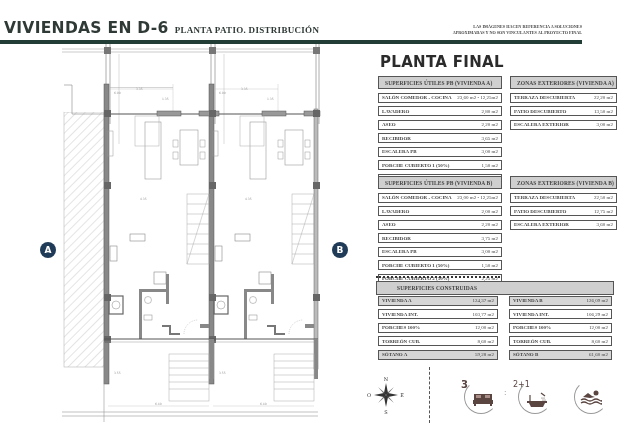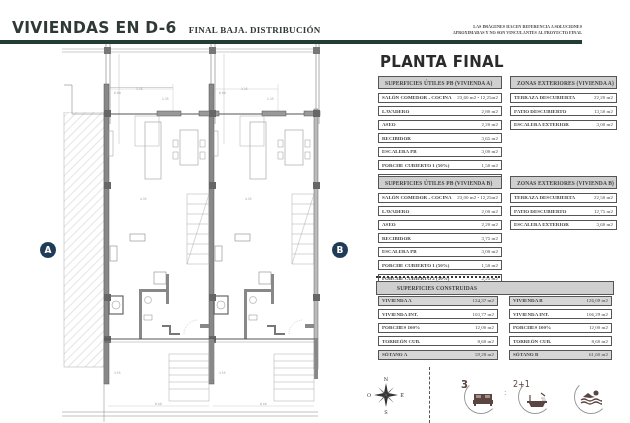--- a/index.html
+++ b/index.html
@@ -1,19 +1,19 @@
 <!DOCTYPE html>
 <html><head>
 <meta charset="utf-8">
 <style>
   * { box-sizing: border-box; margin: 0; padding: 0; }
   html, body { width: 630px; height: 423px; background: #ffffff; overflow: hidden; }
   body { position: relative; font-family: "Liberation Serif", serif; color: #333; }
 
-  .title-wrap { position: absolute; left: 12px; top: 19px; display: flex; align-items: baseline; gap: 12px; }
+  .title-wrap { position: absolute; left: 4px; top: 19px; display: flex; align-items: baseline; gap: 6px; }
   .title-main { font-family: "DejaVu Sans", sans-serif; font-weight: bold; font-size: 15.5px; color: #2f3a36; letter-spacing: 0.3px; }
   .title-sub { font-family: "Liberation Serif", serif; font-weight: bold; font-size: 9px; color: #2f3a36; letter-spacing: 0.3px; }
   .title-bar { position: absolute; left: 0; top: 40px; width: 582px; height: 4px; background: #223c36; }
   .disclaimer { position: absolute; right: 48px; top: 24px; text-align: right; font-size: 4.2px; line-height: 5.5px; color: #444; font-weight: bold; text-transform: uppercase; }
 
   
   .plan { position: absolute; left: 0; top: 44px; width: 350px; height: 379px; }
   .plan svg { width: 100%; height: 100%; }
   .marker { position: absolute; width: 16px; height: 16px; border-radius: 50%; background: #1f3b57; color: #fff; font-family: "DejaVu Sans", sans-serif; font-size: 9px; font-weight: bold; display: flex; align-items: center; justify-content: center; }
 
@@ -34,21 +34,21 @@
   .circle { width: 34px; height: 34px; border-radius: 50%; border: 1.2px solid #9a9a9a; border-right-color: transparent; border-top-color: transparent; position: relative; display: flex; align-items: center; justify-content: center; }
   .num { font-family: "DejaVu Sans", sans-serif; font-weight: bold; font-size: 10px; color: #5a4540; position: absolute; }
   .small-num { font-family: "DejaVu Sans", sans-serif; font-size: 8px; color: #5a4540; position: absolute; }
   .colon { position: absolute; left: 504px; top: 387px; font-size: 9px; color: #888; }
 </style>
 </head>
 <body>
 
 <div class="title-wrap">
   <span class="title-main">VIVIENDAS EN D-6</span>
-  <span class="title-sub">FINAL BAJA. DISTRIBUCIÓN</span>
+  <span class="title-sub">PLANTA PATIO. DISTRIBUCIÓN</span>
 </div>
 <div class="disclaimer">
   <div>LAS IMÁGENES HACEN REFERENCIA A SOLUCIONES</div>
   <div>APROXIMADAS Y NO SON VINCULANTES AL PROYECTO FINAL</div>
 </div>
 <div class="title-bar"></div>
 
 <div class="plan">
   <svg viewBox="0 0 350 379" xmlns="http://www.w3.org/2000/svg">
     <defs>

